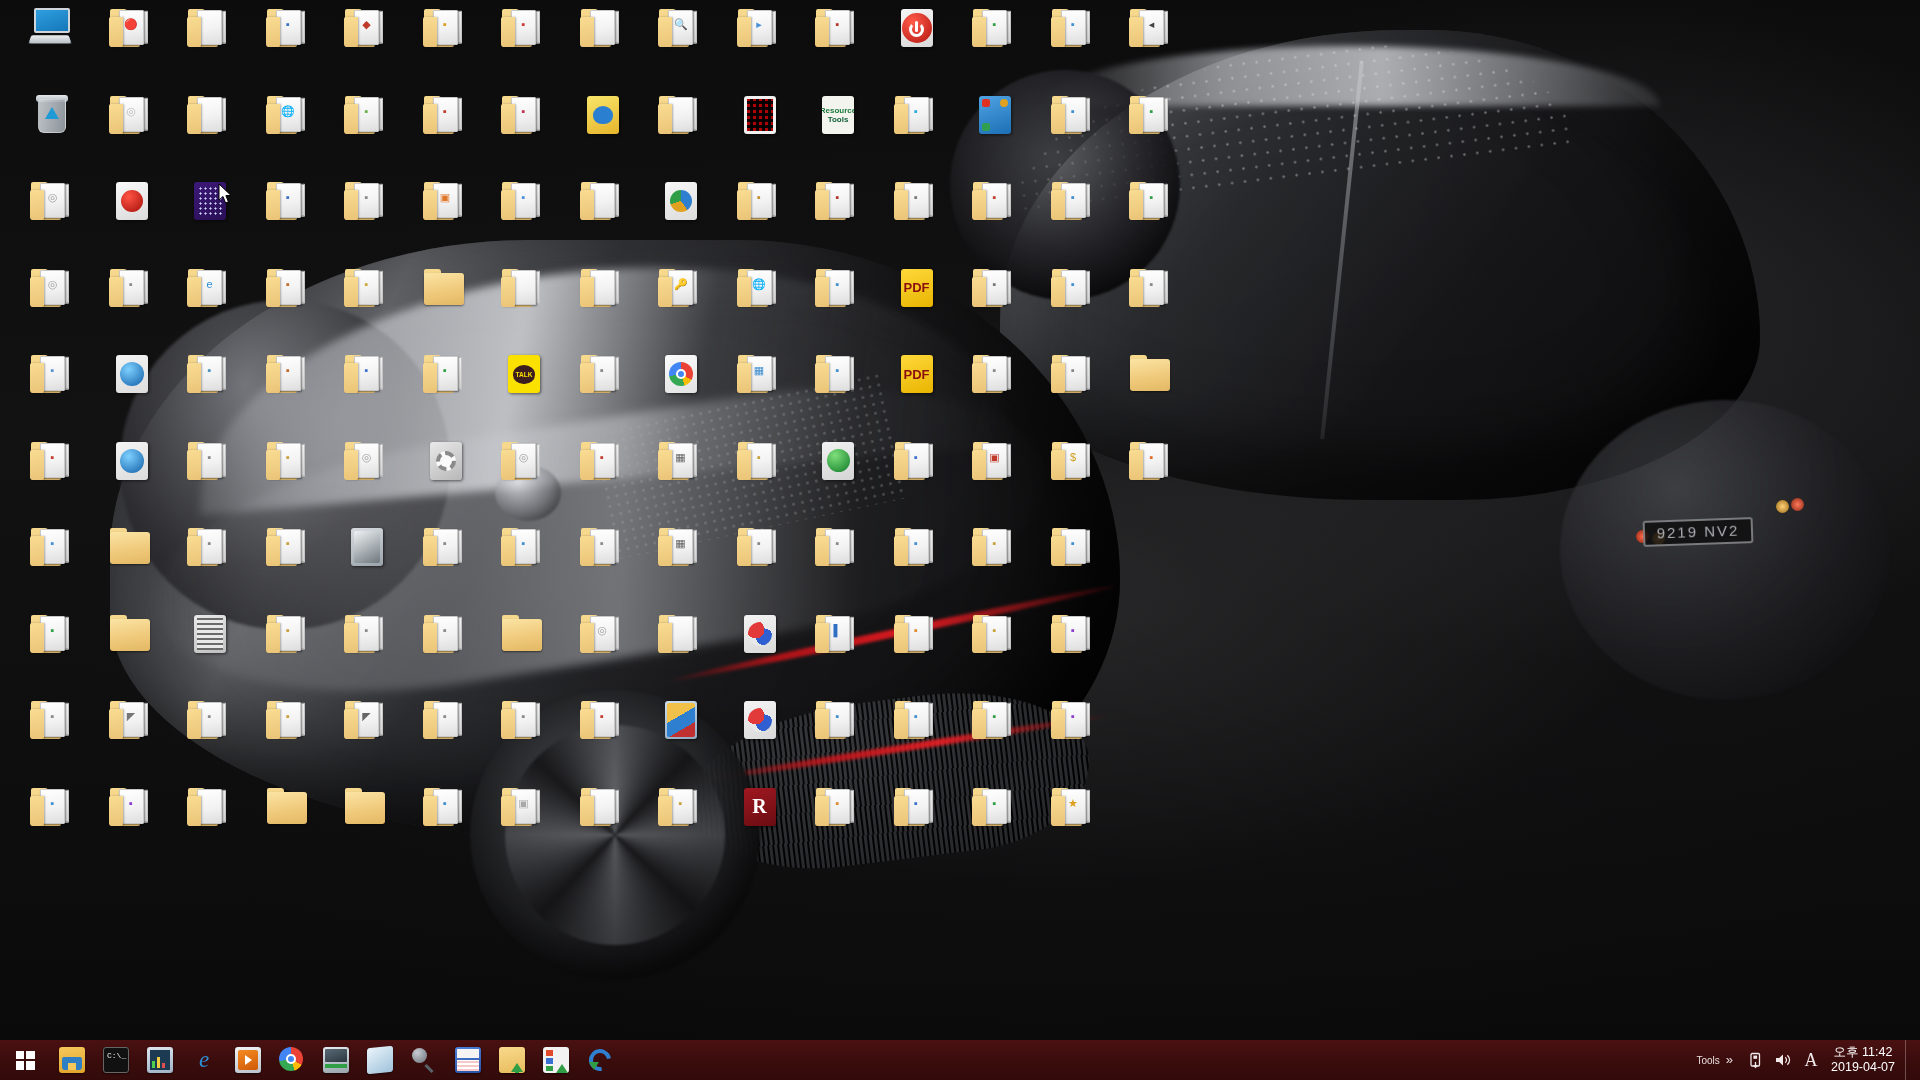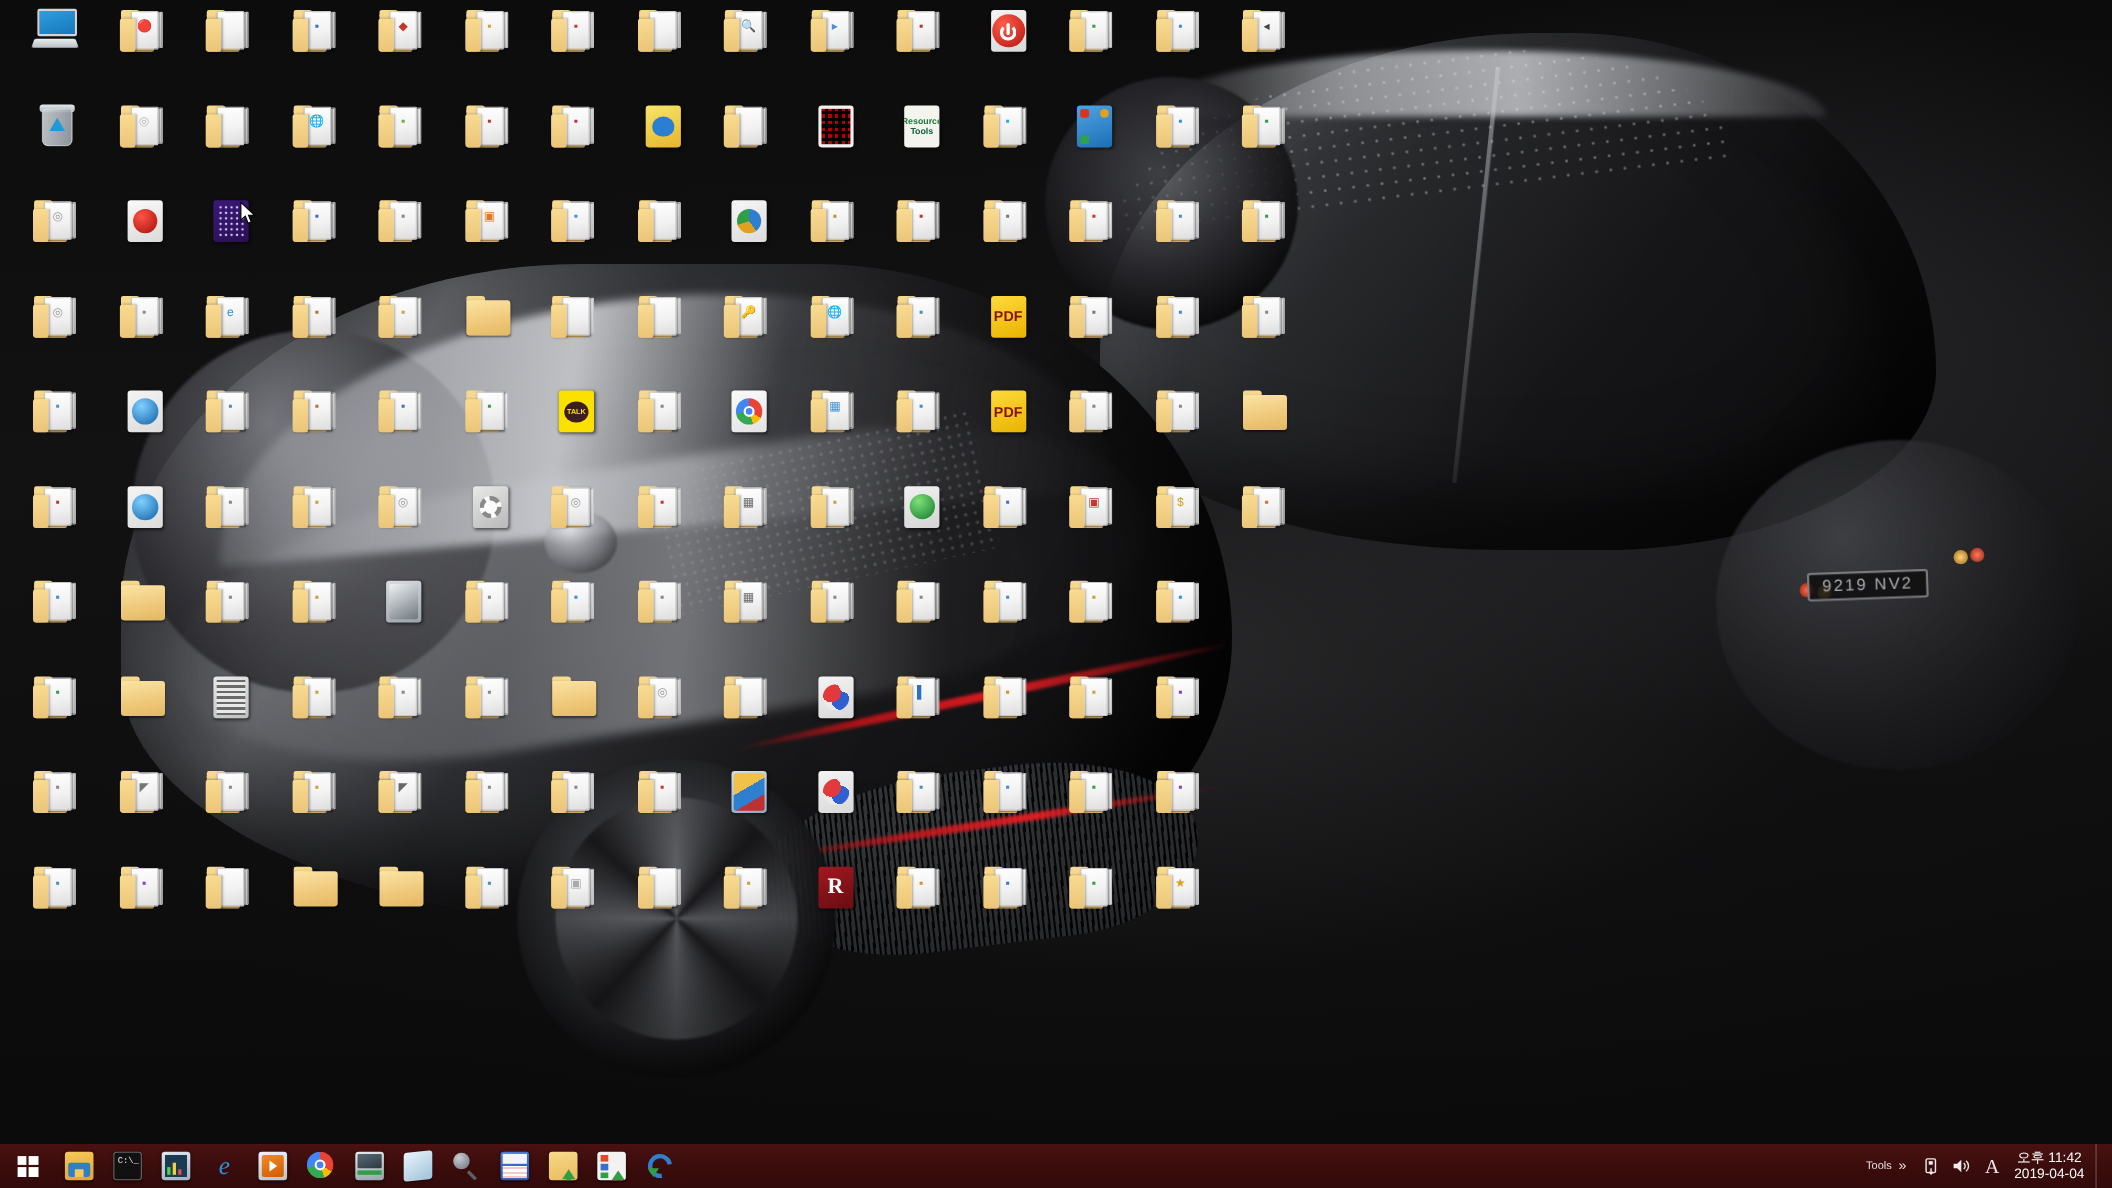--- a/index.html
+++ b/index.html
@@ -2182,18 +2182,18 @@
           <path d="M1 6 L4.2 6 L8 2.4 L8 13.6 L4.2 10 L1 10 Z" fill="#f2eaea"></path>
           <path d="M10.2 5.2 A3.6 3.6 0 0 1 10.2 10.8" stroke="#f2eaea" stroke-width="1.25" fill="none"></path>
           <path d="M12.3 3.2 A6.2 6.2 0 0 1 12.3 12.8" stroke="#f2eaea" stroke-width="1.25" fill="none"></path>
         </svg>
       </div>
 
       <div class="tray-ico" style="font-size:18px;font-family:'Liberation Serif',serif;">A</div>
 
       <div id="clock">
         <span>오후 11:42</span>
-        <span>2019-04-04</span>
+        <span>2019-04-07</span>
       </div>
       <div id="showdesk"></div>
     </div>
   </div>
 </div>
 
 </body></html>

